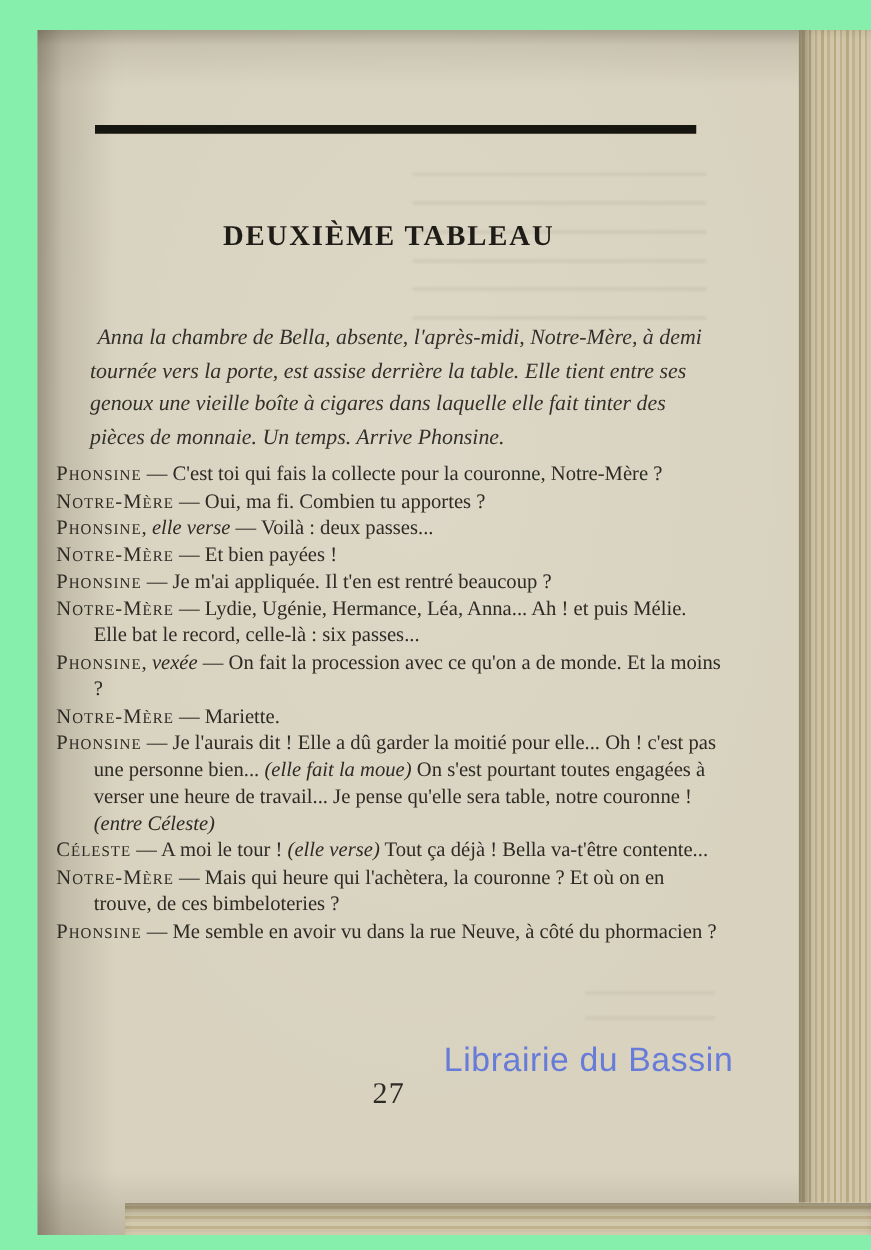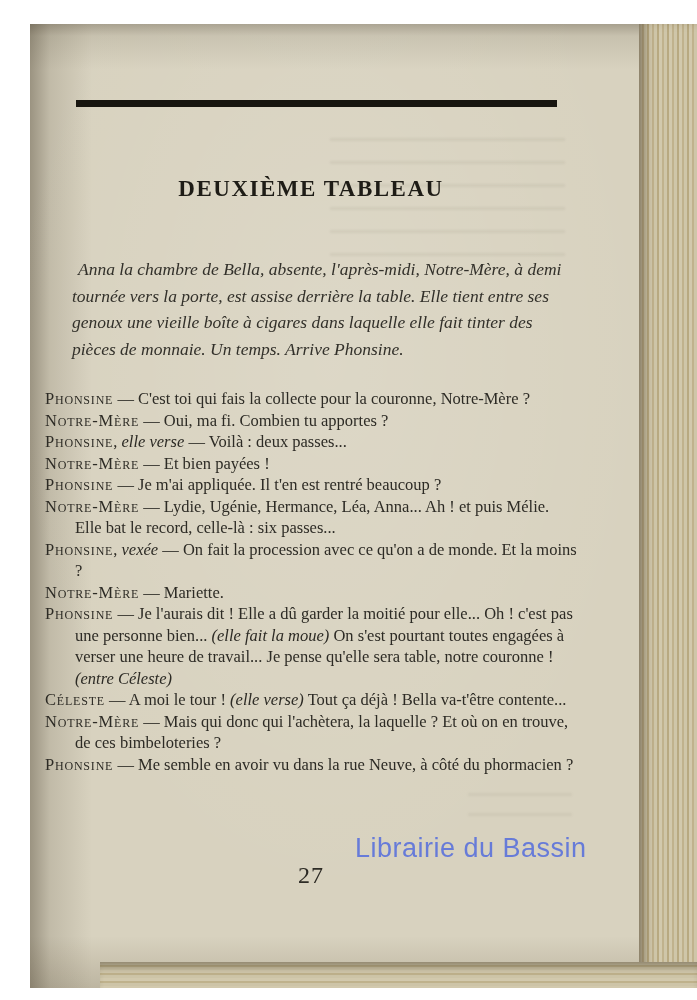--- a/index.html
+++ b/index.html
@@ -1,16 +1,16 @@
 <!DOCTYPE html>
 <html><head>
 <meta charset="utf-8">
 <style>
   html,body{margin:0;padding:0;background:#000;}
-  .shot{position:relative;width:697px;height:1000px;background:#ffffff;overflow:hidden;
+  .shot{position:relative;width:697px;height:1000px;background:#86efac;overflow:hidden;
         font-family:"Liberation Serif",serif;}
   
   .paper{position:absolute;left:30px;top:24px;width:667px;height:964px;
     background:
       radial-gradient(ellipse at 45% 35%, rgba(255,255,255,.12), rgba(255,255,255,0) 62%),
       linear-gradient(90deg, rgba(55,45,28,.38), rgba(55,45,28,.14) 20px, rgba(55,45,28,0) 62px),
       linear-gradient(180deg, rgba(55,45,28,.30), rgba(55,45,28,.10) 12px, rgba(55,45,28,0) 46px),
       linear-gradient(0deg, rgba(80,65,40,.20), rgba(80,65,40,0) 52px),
       #d8d2bf;}
   .edges-right{position:absolute;right:0;top:0;width:58px;height:100%;
@@ -25,21 +25,21 @@
     background:repeating-linear-gradient(180deg,rgba(95,88,70,.15) 0 3px,rgba(95,88,70,0) 3px 23px);}
   .ghost-b{left:468px;top:793px;width:104px;height:34px;
     background:repeating-linear-gradient(180deg,rgba(95,88,70,.13) 0 3px,rgba(95,88,70,0) 3px 20px);}
   
   .rule{position:absolute;left:76px;top:100px;width:481px;height:7px;background:#17150f;}
   .title{position:absolute;left:45px;top:176px;width:532px;text-align:center;
          font-size:23px;font-weight:bold;letter-spacing:1.5px;color:#1e1c16;}
   .direction{position:absolute;left:72px;top:256px;width:508px;font-style:italic;
          font-size:17.5px;line-height:26.5px;color:#32302a;text-indent:6px;}
   .dialogue{position:absolute;left:45px;top:368px;width:533px;
-         font-size:16.5px;line-height:21.5px;color:#2d2b25;margin-top:20px;}
+         font-size:16.5px;line-height:21.5px;color:#2d2b25;}
   .dialogue p{margin:0;padding-left:30px;text-indent:-30px;}
   .speaker{font-variant:small-caps;letter-spacing:.8px;}
   .it{font-style:italic;}
   .pagenum{position:absolute;left:45px;top:862px;width:532px;text-align:center;
          font-size:24px;letter-spacing:1px;color:#2d2b25;}
   .watermark{position:absolute;left:355px;top:833px;
          font-family:"Liberation Sans",sans-serif;font-size:27px;
          color:rgba(86,110,220,.88);letter-spacing:.5px;}
 </style>
 </head>
@@ -65,21 +65,21 @@
       <p><span class="speaker">Phonsine</span> — <span>C'est toi qui fais la collecte pour la couronne, Notre-Mère ?</span></p>
       <p><span class="speaker">Notre-Mère</span> — <span>Oui, ma fi. Combien tu apportes ?</span></p>
       <p><span class="speaker">Phonsine</span>, <span class="it">elle verse</span> — <span>Voilà : deux passes...</span></p>
       <p><span class="speaker">Notre-Mère</span> — <span>Et bien payées !</span></p>
       <p><span class="speaker">Phonsine</span> — <span>Je m'ai appliquée. Il t'en est rentré beaucoup ?</span></p>
       <p><span class="speaker">Notre-Mère</span> — <span>Lydie, Ugénie, Hermance, Léa, Anna... Ah ! et puis Mélie. Elle bat le record, celle-là : six passes...</span></p>
       <p><span class="speaker">Phonsine</span>, <span class="it">vexée</span> — <span>On fait la procession avec ce qu'on a de monde. Et la moins ?</span></p>
       <p><span class="speaker">Notre-Mère</span> — <span>Mariette.</span></p>
       <p><span class="speaker">Phonsine</span> — <span>Je l'aurais dit ! Elle a dû garder la moitié pour elle... Oh ! c'est pas une personne bien... </span><span class="it">(elle fait la moue)</span><span> On s'est pourtant toutes engagées à verser une heure de travail... Je pense qu'elle sera table, notre couronne ! </span><span class="it">(entre Céleste)</span></p>
       <p><span class="speaker">Céleste</span> — <span>A moi le tour ! </span><span class="it">(elle verse)</span><span> Tout ça déjà ! Bella va-t'être contente...</span></p>
-      <p><span class="speaker">Notre-Mère</span> — <span>Mais qui donc qui l'achètera, la laquelle ? Et où on en trouve, de ces bimbeloteries ?</span></p>
+      <p><span class="speaker">Notre-Mère</span> — <span>Mais qui heure qui l'achètera, la couronne ? Et où on en trouve, de ces bimbeloteries ?</span></p>
       <p><span class="speaker">Phonsine</span> — <span>Me semble en avoir vu dans la rue Neuve, à côté du phormacien ?</span></p>
     </div>
 
   <div class="watermark">Librairie du Bassin</div>
 
   <div class="pagenum">27</div>
 
 </div>
 
 </body></html>

